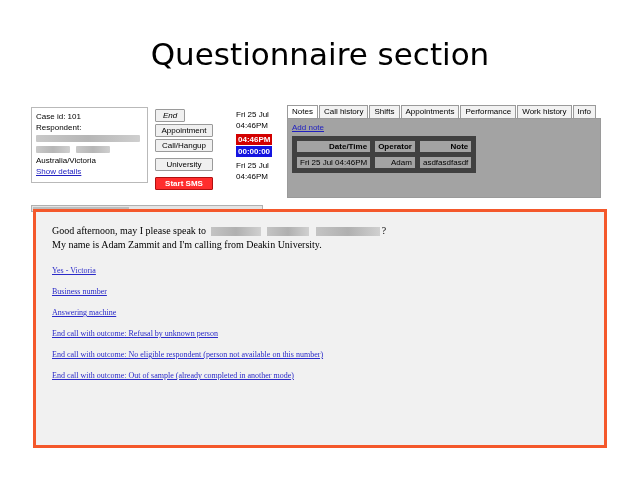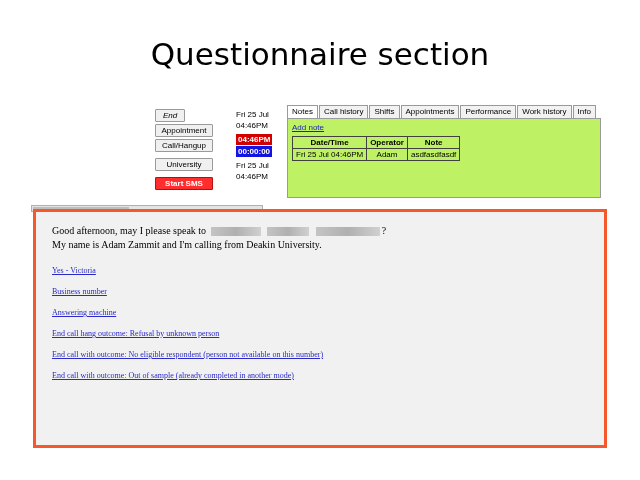--- a/index.html
+++ b/index.html
@@ -160,37 +160,37 @@
     white-space: nowrap;
     line-height: 10px;
   }
   .tab.active {
     background: #ffffff;
     font-weight: normal;
   }
   .tab-body {
     border: 1px solid #9a9a9a;
     border-top: 1px solid #9a9a9a;
-    background: #bef264;
+    background: #a3a3a3;
     padding: 4px;
     height: 80px;
     box-sizing: border-box;
   }
   #add-note {
     font-size: 8px;
     margin-bottom: 4px;
   }
   table.notes {
     border-collapse: collapse;
     font-size: 8px;
   }
   table.notes th, table.notes td {
-    border: 1px solid #404040;
+    border: 5px solid #404040;
     padding: 1px 3px;
-    text-align: center;
+    text-align: right;
     font-weight: normal;
     white-space: nowrap;
   }
   table.notes th { font-weight: bold; }
 
   
   #scroll-strip {
     position: absolute;
     left: 0;
     top: 100px;
@@ -250,20 +250,33 @@
 <body>
 
 <div id="slide">
 
   <div id="slide-title">Questionnaire section</div>
 
   <div id="app">
 
     <div class="top-panel">
 
+      <div class="panel-border" id="case-panel">
+        <div class="line">Case id: 101</div>
+        <div class="line">Respondent:</div>
+        <div class="line">
+          <span class="redact" style="width:104px"></span>
+        </div>
+        <div class="line">
+          <span class="redact" style="width:34px"></span>
+          <span class="redact" style="width:34px;margin-left:4px"></span>
+        </div>
+        <div class="line">Australia/Victoria</div>
+        <div class="line"><span class="link">Show details</span></div>
+      </div>
 
       <div id="btn-col">
         <span class="winbtn small">End</span>
         <span class="winbtn">Appointment</span>
         <span class="winbtn">Call/Hangup</span>
         <span class="winbtn" style="margin-top:6px">University</span>
         <span class="winbtn red" style="margin-top:6px">Start SMS</span>
       </div>
 
       <div id="time-col">
@@ -318,20 +331,20 @@
         <span class="redact-lg" style="width:50px"></span>
         <span class="redact-lg" style="width:42px"></span>
         <span class="redact-lg" style="width:64px"></span><span>?</span>
       </div>
       <div class="q-line">My name is Adam Zammit and I'm calling from Deakin University.</div>
 
       <div class="q-options">
         <span class="q-opt">Yes - Victoria</span>
         <span class="q-opt">Business number</span>
         <span class="q-opt">Answering machine</span>
-        <span class="q-opt">End call hang outcome: Refusal by unknown person</span>
+        <span class="q-opt">End call with outcome: Refusal by unknown person</span>
         <span class="q-opt">End call with outcome: No eligible respondent (person not available on this number)</span>
         <span class="q-opt">End call with outcome: Out of sample (already completed in another mode)</span>
       </div>
     </div>
 
   </div>
 </div>
 
 </body></html>

